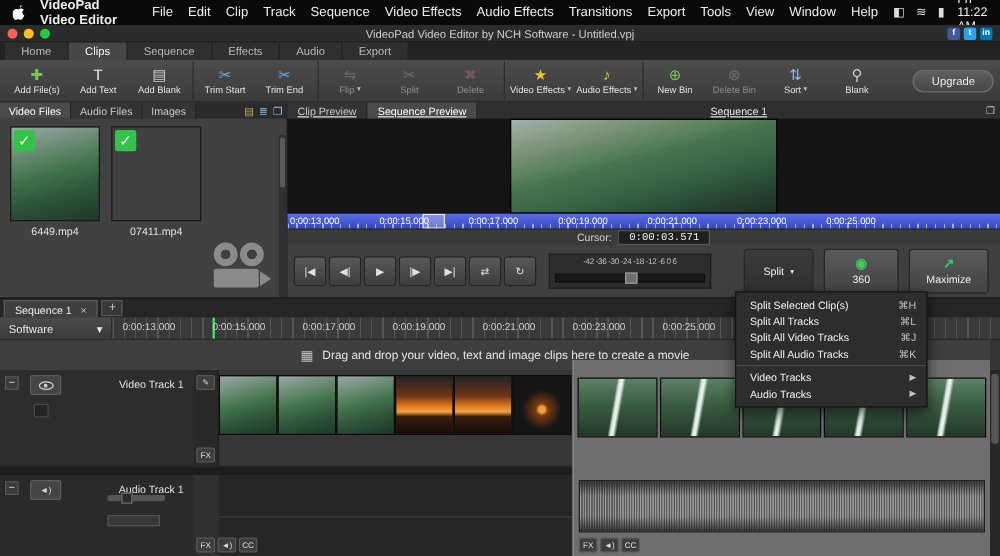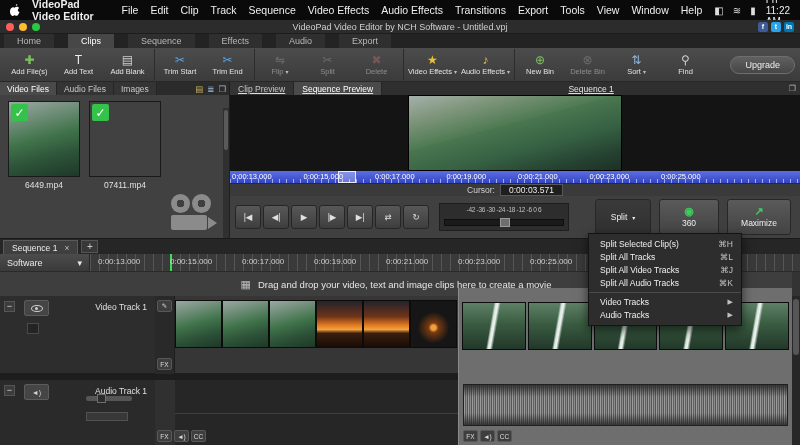--- a/index.html
+++ b/index.html
@@ -92,21 +92,21 @@
                  linear-gradient(165deg,#a4b1ad 0%,#83987f 18%,#4e7a52 42%,#366143 65%,#223c2e 85%,#16281f 100%);}
   .blue-ruler{position:absolute;top:89px;left:0;right:0;height:12px;color:#fff;font-size:7.5px;
       background:linear-gradient(#5d6ee2,#3245c4);display:flex;overflow:hidden;position:absolute;}
   .blue-ruler::after{content:"";position:absolute;left:0;right:0;bottom:0;height:4px;
       background:repeating-linear-gradient(90deg,rgba(255,255,255,.55) 0 1px,rgba(0,0,0,0) 1px 7px);}
   .brt{flex:0 0 71.5px;padding-left:2px;white-space:nowrap;line-height:12px;}
   .ruler-marker{position:absolute;left:108px;top:0;bottom:0;width:18px;background:rgba(255,255,255,.28);
       border:1px solid #e8e8f8;}
   .cursor-row{position:absolute;top:101px;left:0;right:0;height:13px;background:#3a3a3a;border-top:1px solid #2a2a2a;
       display:flex;align-items:center;justify-content:center;gap:5px;font-size:8.5px;color:#cfcfcf;}
-  .cursor-box{background:#1f1f1f;border:1px solid #585858;padding:0 8px;line-height:10px;color:#eee;}
+  .cursor-box{background:#1f1f1f;border:1px solid #585858;padding:0 8px;line-height:10px;color:#eee;font-family:Liberation Mono, monospace;}
   .transport{position:absolute;top:114px;left:0;right:0;height:42px;background:#404040;
       display:flex;align-items:center;padding:0 5px;gap:2px;}
   .tpbtn{width:26px;height:24px;background:linear-gradient(#585858,#3e3e3e);border:1px solid #262626;
       border-radius:3px;display:flex;align-items:center;justify-content:center;font-size:8.5px;color:#e0e0e0;}
   .scrubber{width:130px;height:28px;margin-left:8px;background:#2d2d2d;border:1px solid #1e1e1e;
       position:relative;font-size:6.5px;color:#c0c0c0;text-align:center;letter-spacing:-0.3px;padding-top:2px;}
   .scrub-bar{position:absolute;left:4px;right:4px;bottom:4px;height:7px;background:#1a1a1a;border:1px solid #0f0f0f;}
   .scrub-thumb{position:absolute;left:55px;top:-2px;width:10px;height:9px;background:#6e6e6e;border:1px solid #9a9a9a;}
   .action{height:36px;display:flex;flex-direction:column;align-items:center;justify-content:center;gap:1px;
       background:linear-gradient(#5a5a5a,#434343);border:1px solid #272727;border-radius:3px;font-size:8.5px;color:#eee;}
@@ -238,21 +238,21 @@
     </span>
     <span class="win-title">VideoPad Video Editor by NCH Software - Untitled.vpj</span>
     <span class="socials">
       <span class="soc" style="background: rgb(62, 91, 152);">f</span>
         <span class="soc" style="background: rgb(42, 163, 239);">t</span>
         <span class="soc" style="background: rgb(0, 119, 181);">in</span>
     </span>
   </div>
 
   <div class="ribbon">
-    <span style="display:flex;gap:14px;">
+    <span style="display:flex;gap:1px;">
       <span class="rtab">Home</span>
         <span class="rtab active">Clips</span>
         <span class="rtab">Sequence</span>
         <span class="rtab">Effects</span>
         <span class="rtab">Audio</span>
         <span class="rtab">Export</span>
     </span>
   </div>
 
   <div class="toolbar">
@@ -344,21 +344,21 @@
         <span class="tbtn">
           <span class="tb-icon" style="color: rgb(143, 184, 224);">⇅</span>
           <span class="tb-row">
             <span>Sort</span>
             <span class="arrow">▾</span>
           </span>
         </span>
         <span class="tbtn">
           <span class="tb-icon" style="color: rgb(204, 204, 204);">⚲</span>
           <span class="tb-row">
-            <span>Find</span>
+            <span>Blank</span>
 
           </span>
         </span>
     </span>
     <span class="upgrade">Upgrade</span>
   </div>
 
   <div class="bins">
     <div class="bins-tabs">
       <span style="display:flex;">

